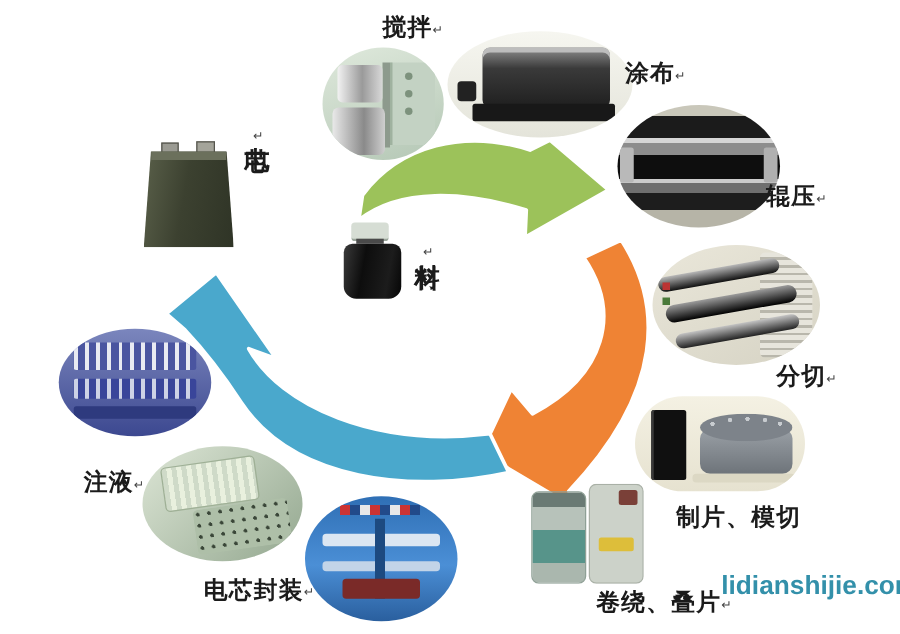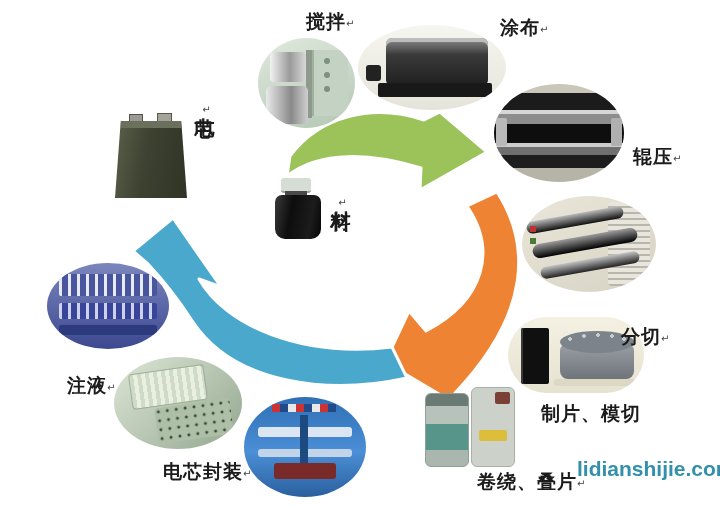--- a/index.html
+++ b/index.html
@@ -195,27 +195,27 @@
 
   <div class="photo" id="ph-jar">
     <div class="part lid"></div>
     <div class="part neck"></div>
     <div class="part body"></div>
   </div>
 
   <div class="lbl" style="left:306px;top:9px;">
     <span>搅拌</span><span class="mark">↵</span>
   </div>
-  <div class="lbl" style="left:500px;top:15px;">
+  <div class="lbl" style="left:500px;top:46px;">
     <span>涂布</span><span class="mark">↵</span>
   </div>
-  <div class="lbl" style="left:633px;top:144px;">
+  <div class="lbl" style="left:613px;top:144px;">
     <span>辊压</span><span class="mark">↵</span>
   </div>
-  <div class="lbl" style="left:621px;top:288px;margin-top:36px;">
+  <div class="lbl" style="left:621px;top:288px;">
     <span>分切</span><span class="mark">↵</span>
   </div>
   <div class="lbl" style="left:477px;top:469px;">
     <span>卷绕、叠片</span><span class="mark">↵</span>
   </div>
   <div class="lbl" style="left:541px;top:401px;">
     <span>制片、模切</span><span class="mark"></span>
   </div>
   <div class="lbl" style="left:163px;top:459px;text-align:right;">
     <span>电芯封装</span><span class="mark">↵</span>

